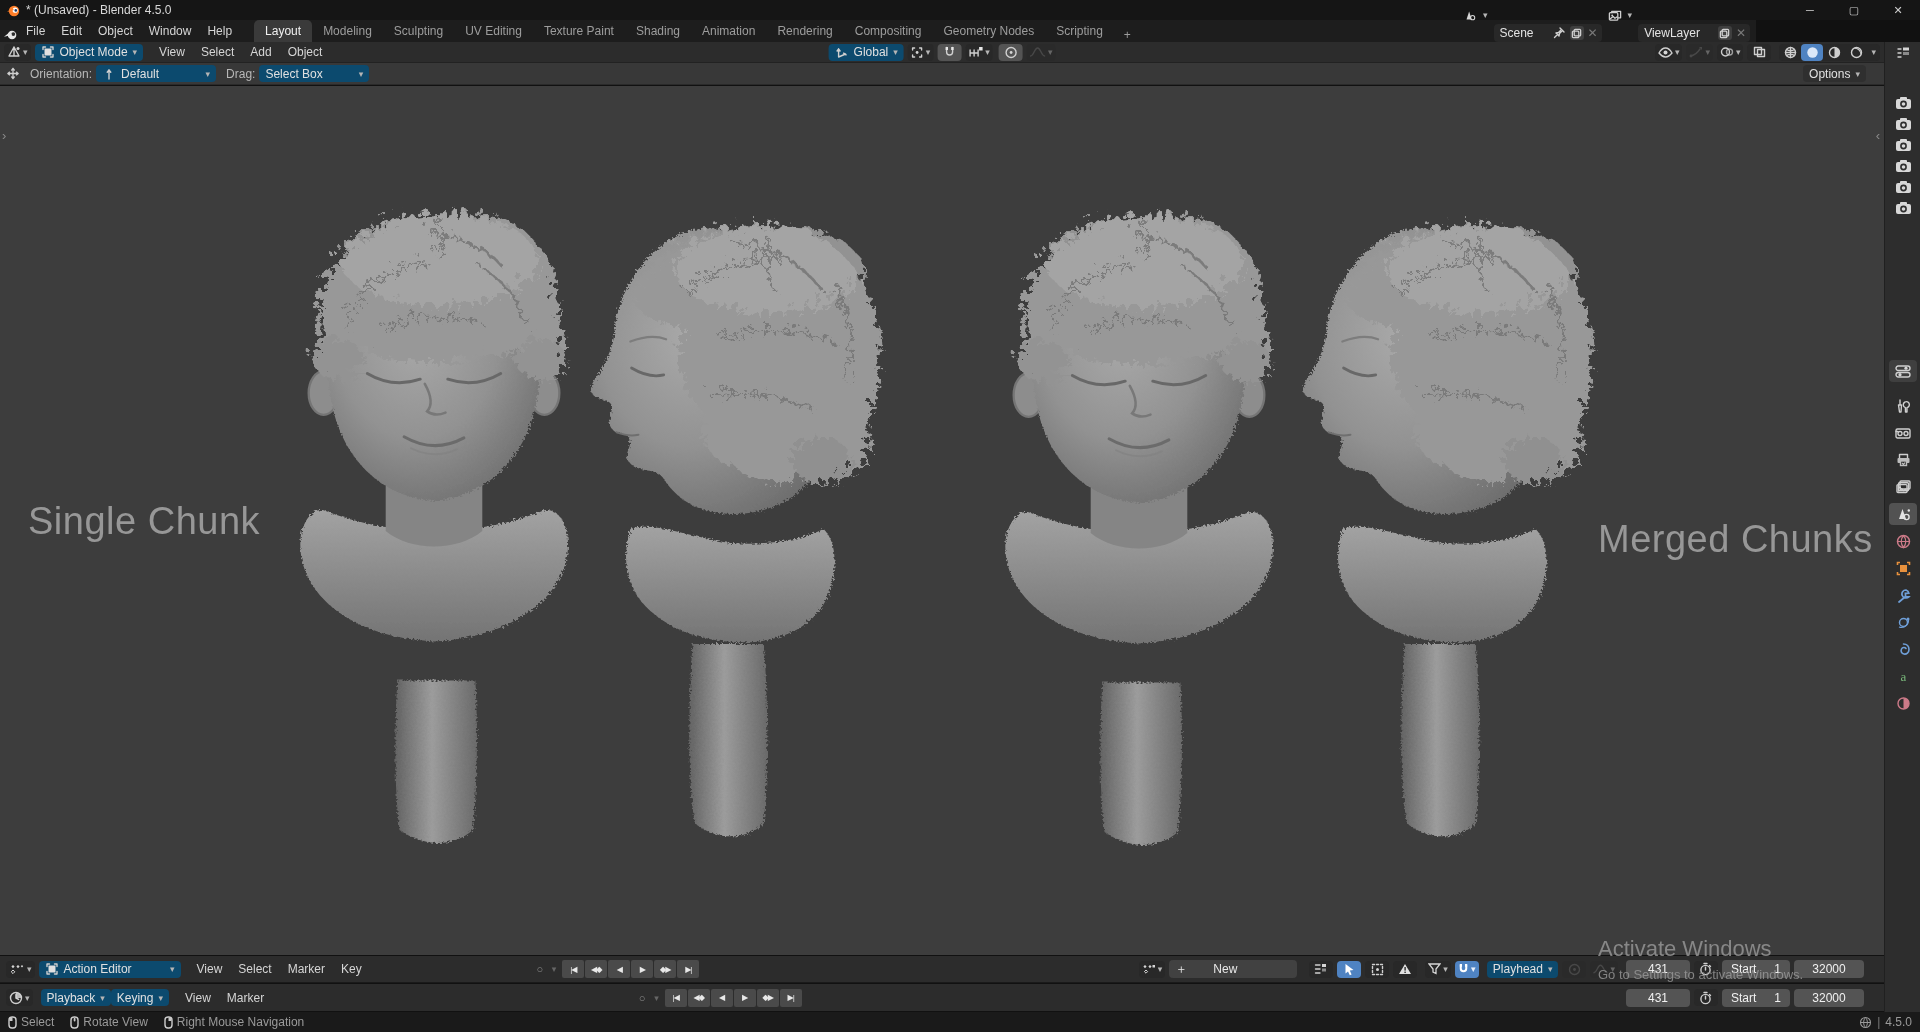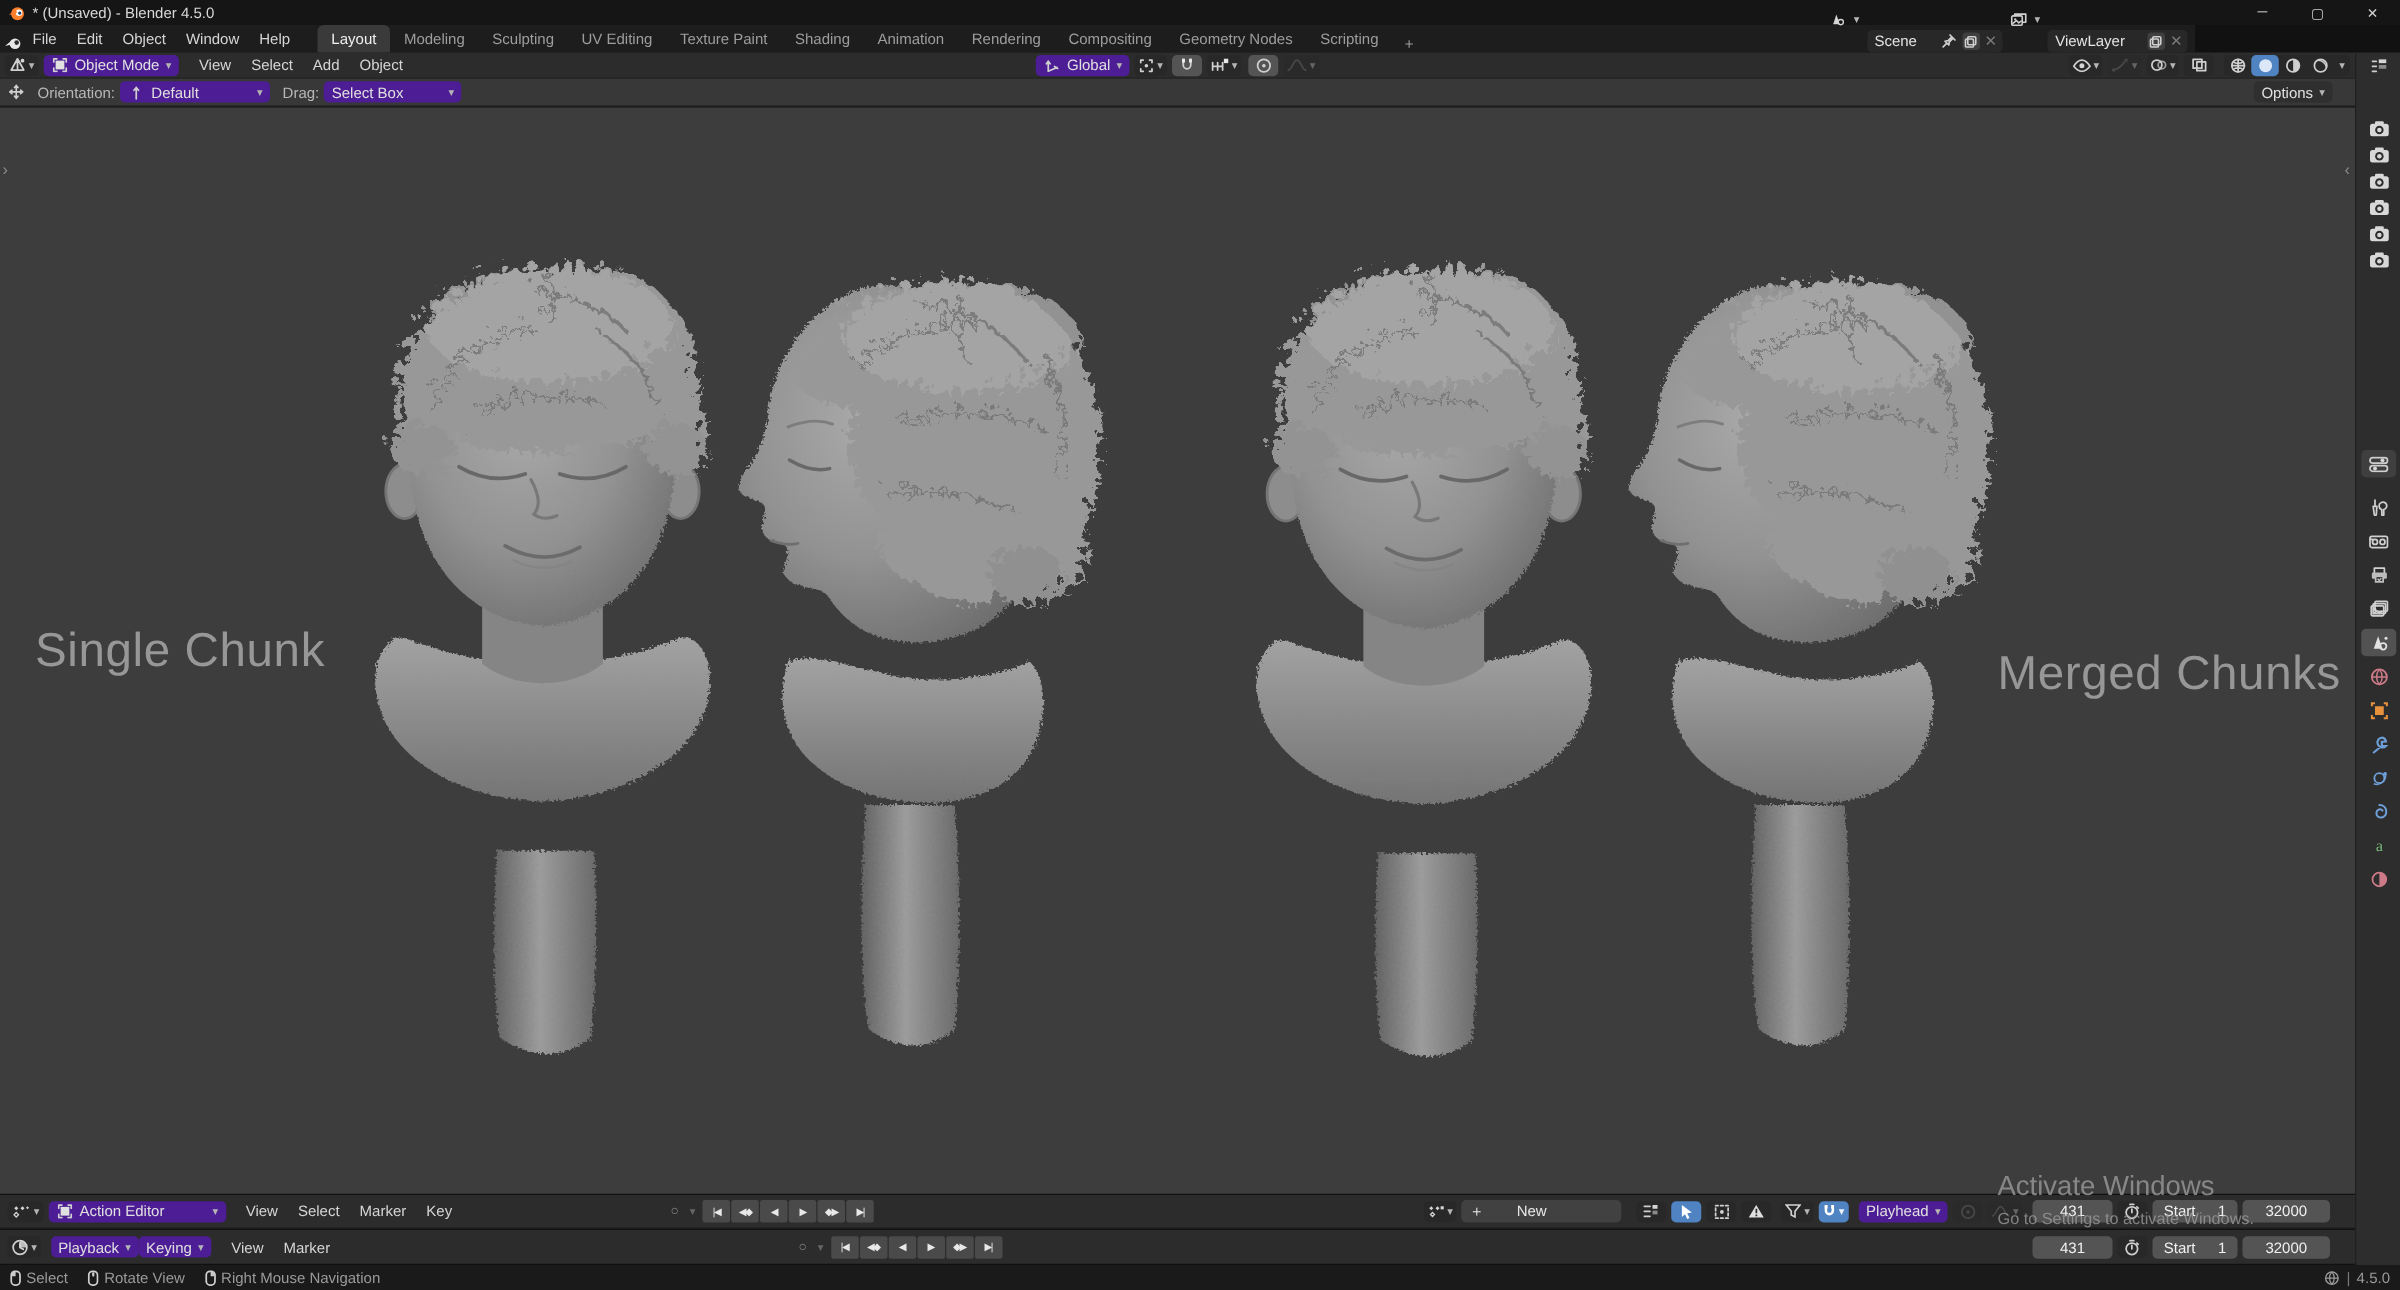--- a/index.html
+++ b/index.html
@@ -22,21 +22,21 @@
   #topbar-right { margin-left:auto; display:flex; gap:6px; padding-right:6px; align-items:center; }
   .id-block { background:#282828; border-radius:4px; height:18px; display:flex; align-items:center; padding:0 4px; gap:4px;margin-top:36px; }
   .id-block .val { color:#e3e3e3; padding:0 14px 0 2px; }
   .dim { color:#7a7a7a; }
   .chev { color:#b5b5b5; font-size:9px; }
   .icon-s { display:inline-flex; width:14px; height:14px; align-items:center; justify-content:center; }
 
   
   #vp-header { position:absolute; left:0; top:42px; width:1884px; height:21px; background:#2c2c2c; display:flex; align-items:center; padding:0 4px; border-bottom:1px solid #222; }
   #tool-row  { position:absolute; left:0; top:63px; width:1884px; height:22px; background:#383838; display:flex; align-items:center; padding:0 6px; border-bottom:1px solid #2a2a2a; }
-  .dd { background:#4c1d95; border-radius:4px; height:17px; display:inline-flex; align-items:center; padding:0 6px; gap:5px; color:#e0e0e0; white-space:nowrap; }
+  .dd { background:#0c4a6e; border-radius:4px; height:17px; display:inline-flex; align-items:center; padding:0 6px; gap:5px; color:#e0e0e0; white-space:nowrap; }
   .dd-light { background:#2f2f2f; }
   .tbtn { background:#282828; border-radius:4px; height:17px; min-width:24px; display:inline-flex; align-items:center; justify-content:center; padding:0 3px; gap:2px; }
   .tbtn.on { background:#545454; }
   .tbtn.dimmed svg, .dimmed { opacity:.42; }
   .gap4 { margin-left:4px; } .gap8 { margin-left:8px; } .gap2 { margin-left:2px; }
   .lbl { color:#b8b8b8; margin:0 4px 0 10px; }
   .center-cluster { position:absolute; left:50%; transform:translateX(-50%); display:flex; gap:4px; align-items:center; }
   .right-cluster { margin-left:auto; display:flex; gap:4px; align-items:center; }
   .seg-group { display:flex; background:#282828; border-radius:4px; height:17px; align-items:center; }
   .seg { width:22px; height:17px; display:flex; align-items:center; justify-content:center; }

